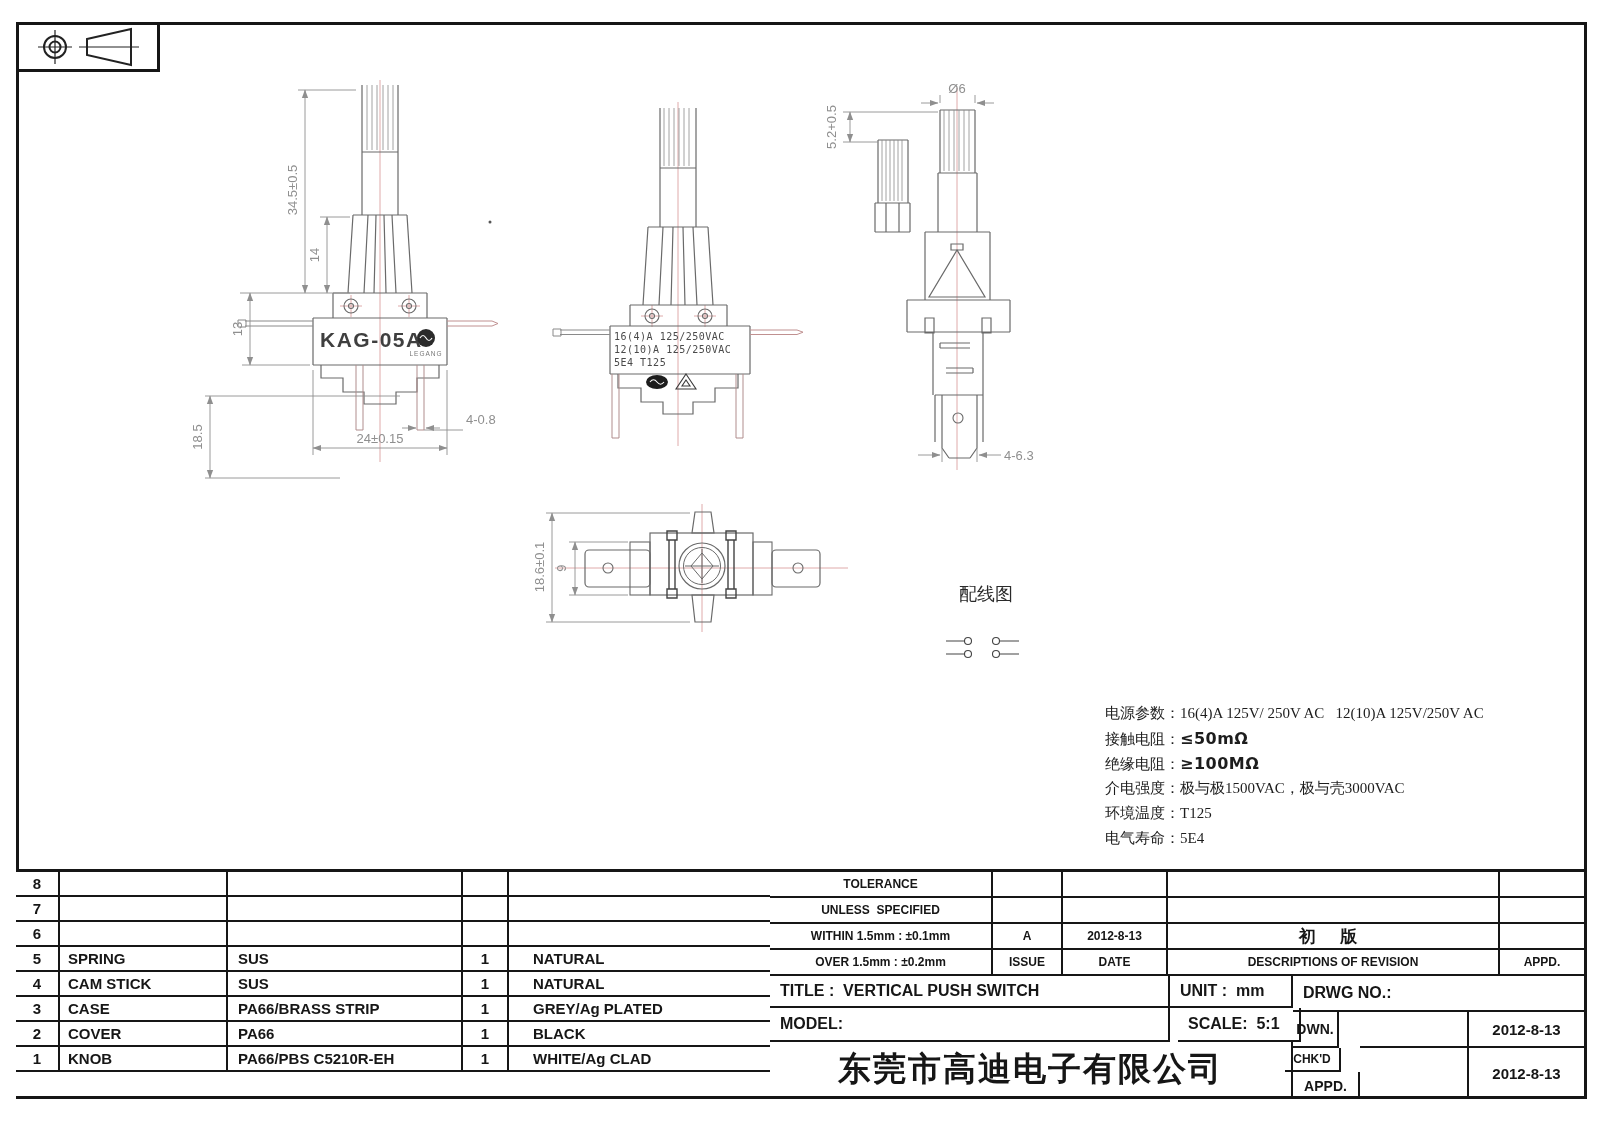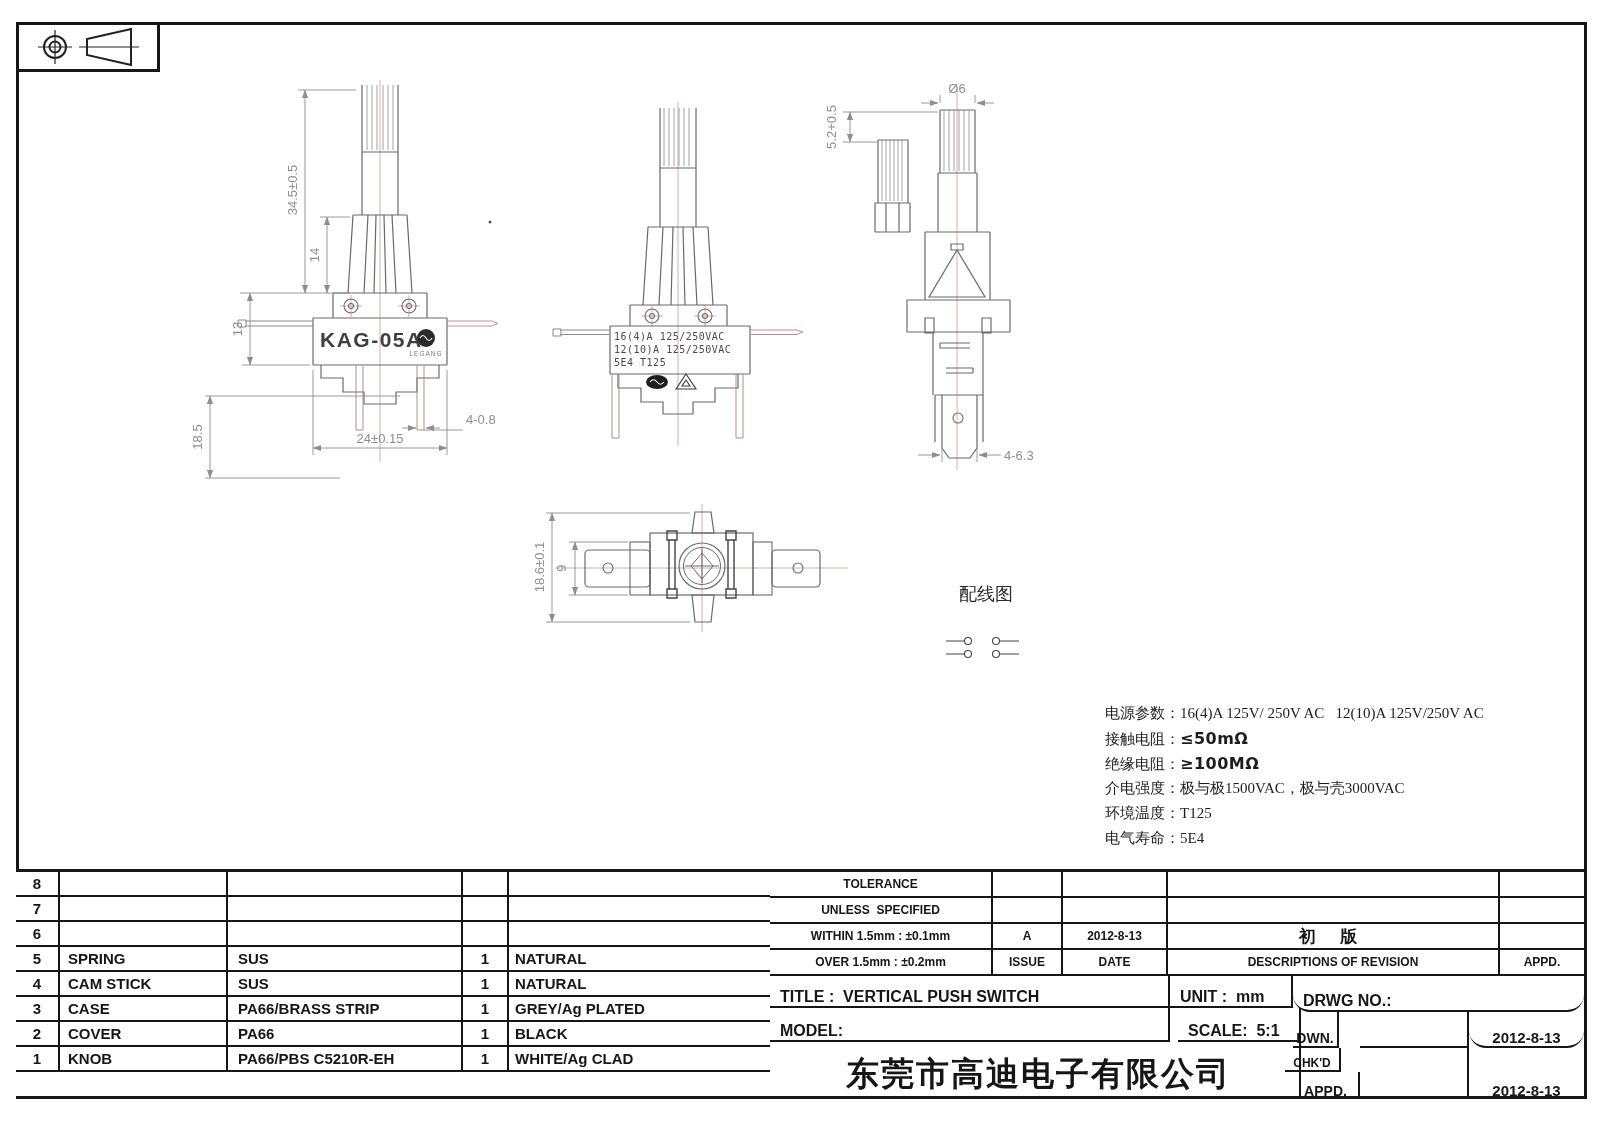--- a/index.html
+++ b/index.html
@@ -23,34 +23,34 @@
   .lt{width:754px;}
   .lt-row{display:flex;height:25px;}
   .lt-row.hdr{height:24px;}
   .cell{border-right:2px solid #161616;border-bottom:2px solid #161616;display:flex;align-items:center;
         font-weight:bold;font-size:15px;overflow:hidden;white-space:nowrap;}
   .lt-row.hdr .cell{border-bottom:none;}
   .c-no{width:44px;justify-content:center;}
   .c-parts{width:168px;padding-left:8px;}
   .c-mat{width:235px;padding-left:10px;}
   .c-qty{width:46px;justify-content:center;}
-  .c-col{flex:1;padding-left:6px;}
+  .c-col{flex:1;padding-left:24px;}
   .c-center{justify-content:center;padding-left:0;}
 
   .rb{width:814px;position:relative;}
   .rb-col{position:absolute;top:0;}
   .r-row{height:26px;border-right:2px solid #161616;border-bottom:2px solid #161616;
          display:flex;align-items:center;justify-content:center;font-weight:bold;font-size:12px;white-space:pre;}
   .no-r{border-right:none;}
   .ta{position:absolute;left:0;top:104px;width:814px;height:123px;}
   .ta-cell{position:absolute;border-right:2px solid #161616;border-bottom:2px solid #161616;
-           display:flex;align-items:flex-end;font-weight:bold;font-size:16px;white-space:pre;overflow:hidden;}
+           display:flex;align-items:center;font-weight:bold;font-size:16px;white-space:pre;overflow:hidden;}
   .ta-cell.cen{justify-content:center;}
   .ta-cell.no-b{border-bottom:none;}
-  .ta-cell.no-r{border-right:none;border-radius:17px;}
+  .ta-cell.no-r{border-right:none;}
   .company{font-size:33px;letter-spacing:2px;font-family:"Liberation Sans",sans-serif;}
   .revdesc{font-size:17px;letter-spacing:10px;}
 </style>
 </head>
 <body>
 
 <div class="sheet">
   <div class="frame"></div>
 
   <div class="proj-box">
@@ -335,21 +335,21 @@
         </div>
         <div class="ta-cell no-r" style="left:523px;top:0;width:291px;height:36px;padding-left:10px;">
           <span>DRWG NO.:</span>
         </div>
         <div class="ta-cell" style="left:0;top:32px;width:400px;height:34px;padding-left:10px;">
           <span>MODEL:</span>
         </div>
         <div class="ta-cell" style="left:408px;top:32px;width:123px;height:34px;padding-left:10px;">
           <span>SCALE:</span>&nbsp;&nbsp;<span>5:1</span>
         </div>
-        <div class="ta-cell cen no-b company" style="left:8px;top:66px;width:523px;height:55px;">东莞市高迪电子有限公司</div>
+        <div class="ta-cell cen no-b company" style="left:0;top:66px;width:523px;height:55px;">东莞市高迪电子有限公司</div>
         <div class="ta-cell cen" style="left:523px;top:36px;width:46px;height:36px;font-size:14px;">DWN.</div>
         <div class="ta-cell" style="left:590px;top:36px;width:109px;height:36px;"></div>
         <div class="ta-cell cen no-r" style="left:699px;top:36px;width:115px;height:36px;font-size:15px;">2012-8-13</div>
         <div class="ta-cell cen" style="left:515px;top:72px;width:56px;height:24px;font-size:12px;">CHK'D</div>
         <div class="ta-cell cen no-b" style="left:523px;top:96px;width:67px;height:27px;font-size:14px;">APPD.</div>
         <div class="ta-cell no-b" style="left:590px;top:72px;width:109px;height:51px;"></div>
         <div class="ta-cell cen no-r no-b" style="left:699px;top:72px;width:115px;height:51px;font-size:15px;">2012-8-13</div>
       </div>
     </div>
   </div>

